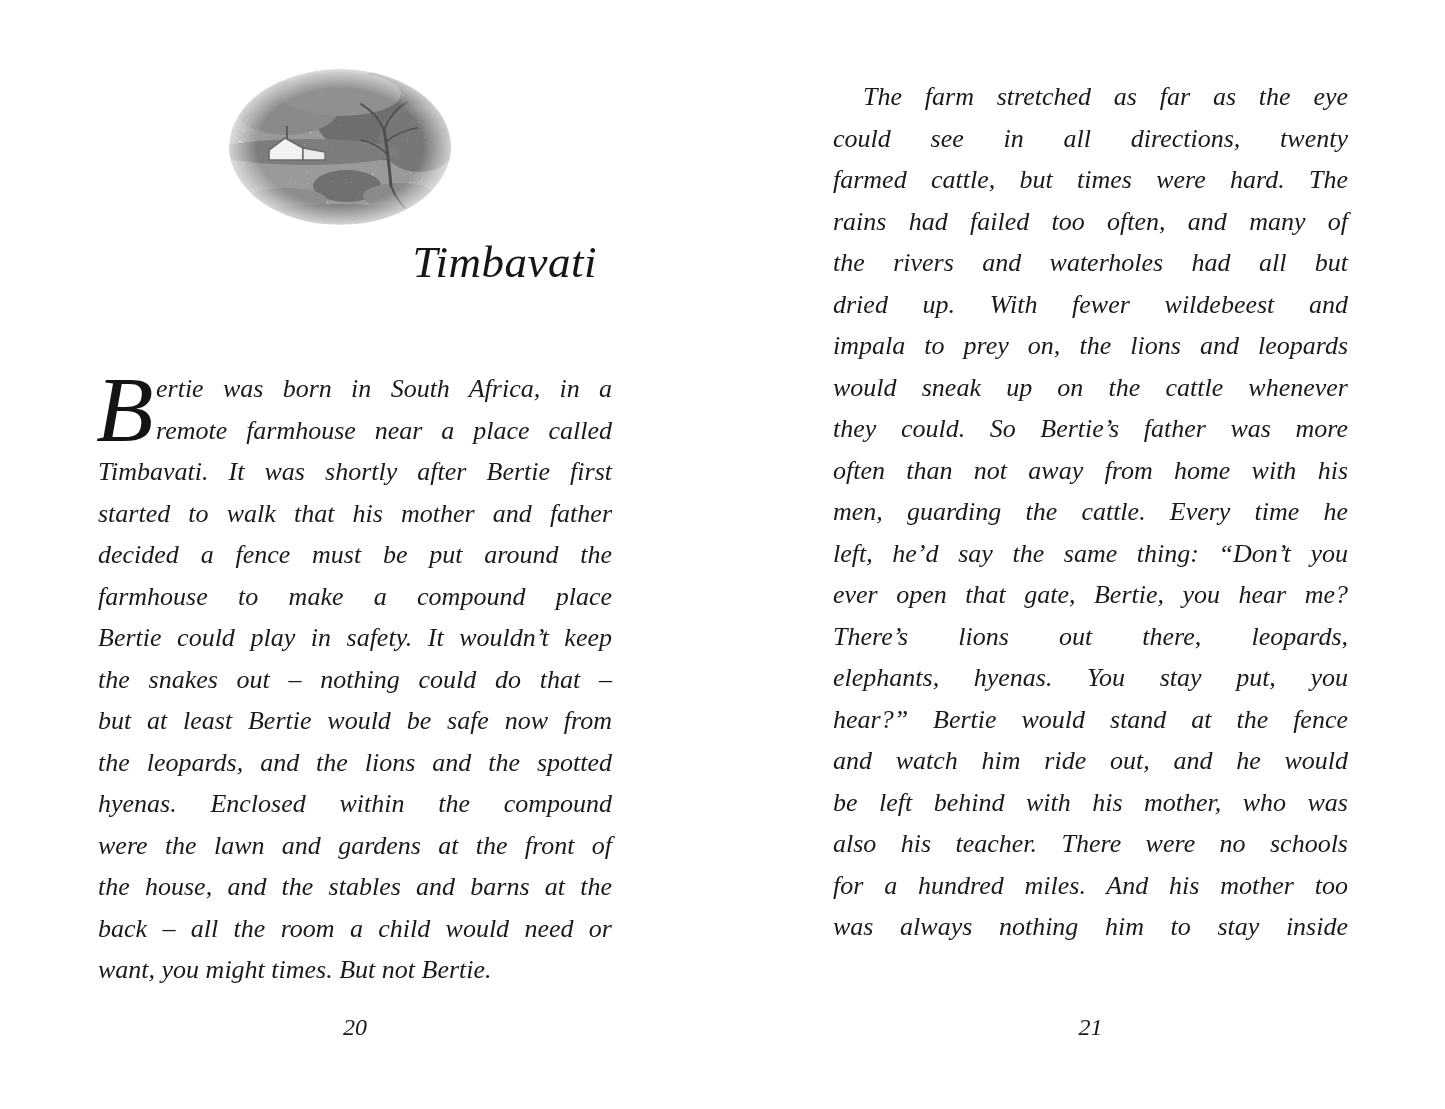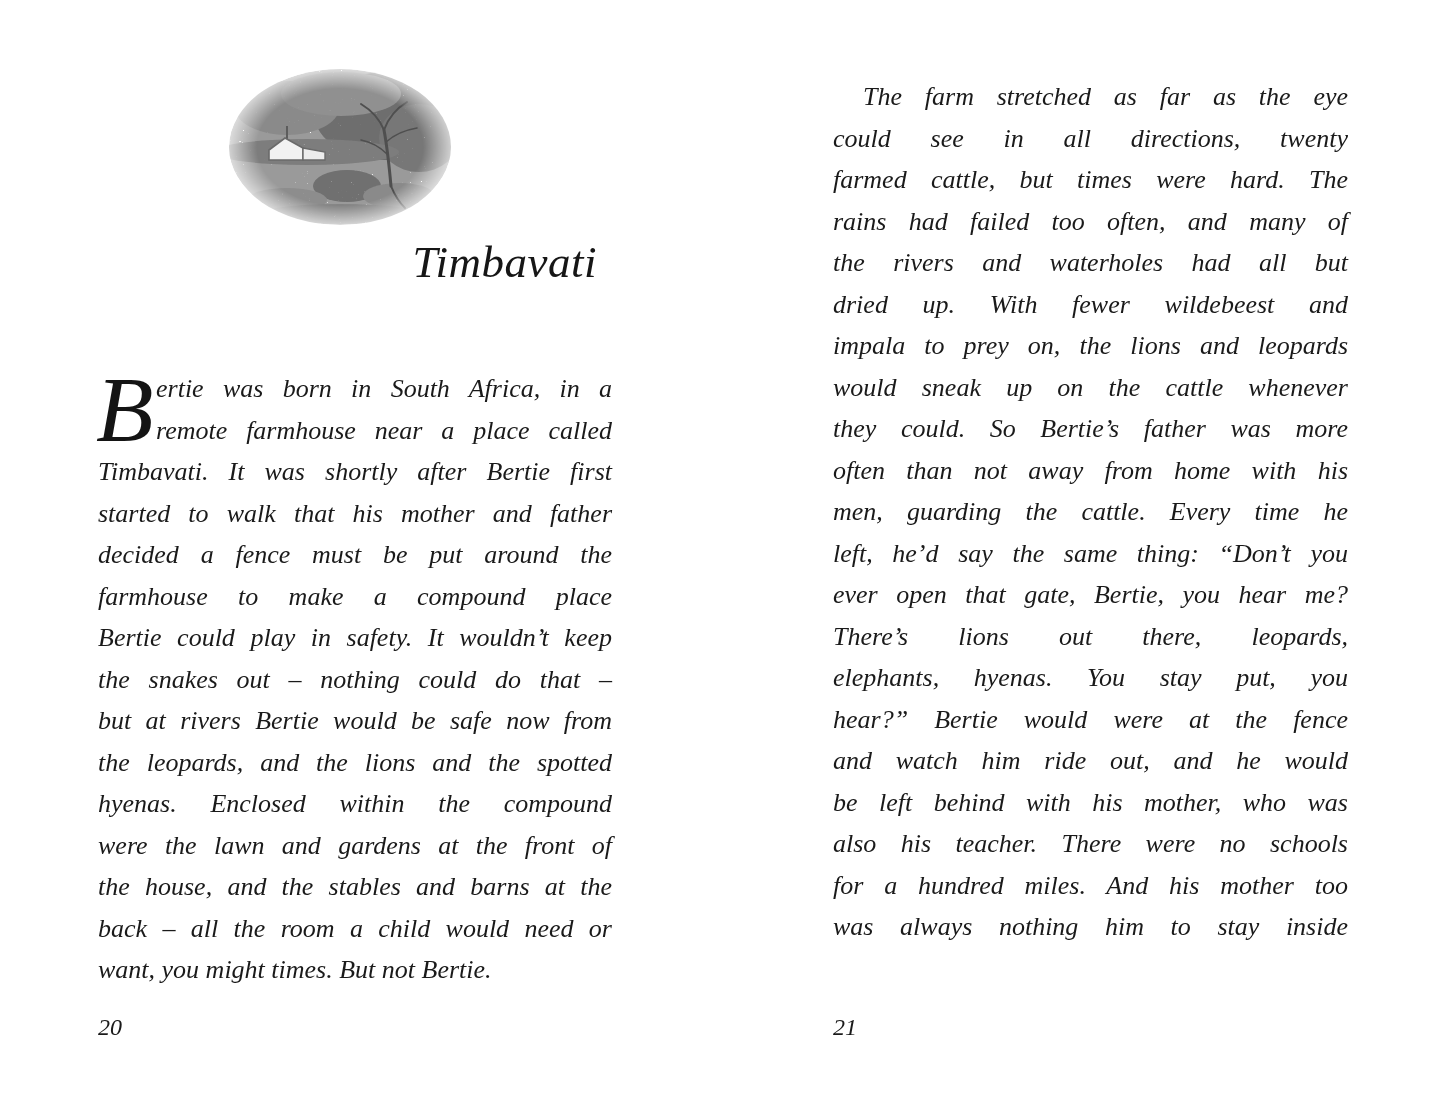--- a/index.html
+++ b/index.html
@@ -45,21 +45,21 @@
   .line.indent { text-indent: 30px; }
 
   .dropcap {
     position: absolute; top: -6px; left: -2px;
     font-size: 94px; line-height: 1;
     color: #141414;
   }
 
   .page-num {
     position: absolute; top: 1014px; left: 0; width: 100%;
-    text-align: left;
+    text-align: center;
     font-size: 24px;
     color: #1a1a1a;
   }
 </style>
 </head>
 <body>
 
 <div class="page" id="left-page">
 
   <div class="illustration">
@@ -127,21 +127,21 @@
   <div class="body-text" style="position:absolute;">
     <span class="dropcap">B</span>
     <div class="line cap-indent">ertie was born in South Africa, in a</div>
     <div class="line cap-indent">remote farmhouse near a place called</div>
     <div class="line">Timbavati. It was shortly after Bertie first</div>
     <div class="line">started to walk that his mother and father</div>
     <div class="line">decided a fence must be put around the</div>
     <div class="line">farmhouse to make a compound place</div>
     <div class="line">Bertie could play in safety. It wouldn’t keep</div>
     <div class="line">the snakes out – nothing could do that –</div>
-    <div class="line">but at rivers Bertie would be safe now from</div>
+    <div class="line">but at least Bertie would be safe now from</div>
     <div class="line">the leopards, and the lions and the spotted</div>
     <div class="line">hyenas. Enclosed within the compound</div>
     <div class="line">were the lawn and gardens at the front of</div>
     <div class="line">the house, and the stables and barns at the</div>
     <div class="line">back – all the room a child would need or</div>
     <div class="line no-just">want, you might times. But not Bertie.</div>
   </div>
 
   <div class="page-num">20</div>
 </div>
@@ -157,21 +157,21 @@
     <div class="line">dried up. With fewer wildebeest and</div>
     <div class="line">impala to prey on, the lions and leopards</div>
     <div class="line">would sneak up on the cattle whenever</div>
     <div class="line">they could. So Bertie’s father was more</div>
     <div class="line">often than not away from home with his</div>
     <div class="line">men, guarding the cattle. Every time he</div>
     <div class="line">left, he’d say the same thing: “Don’t you</div>
     <div class="line">ever open that gate, Bertie, you hear me?</div>
     <div class="line">There’s lions out there, leopards,</div>
     <div class="line">elephants, hyenas. You stay put, you</div>
-    <div class="line">hear?” Bertie would were at the fence</div>
+    <div class="line">hear?” Bertie would stand at the fence</div>
     <div class="line">and watch him ride out, and he would</div>
     <div class="line">be left behind with his mother, who was</div>
     <div class="line">also his teacher. There were no schools</div>
     <div class="line">for a hundred miles. And his mother too</div>
     <div class="line">was always nothing him to stay inside</div>
   </div>
 
   <div class="page-num">21</div>
 </div>
 

